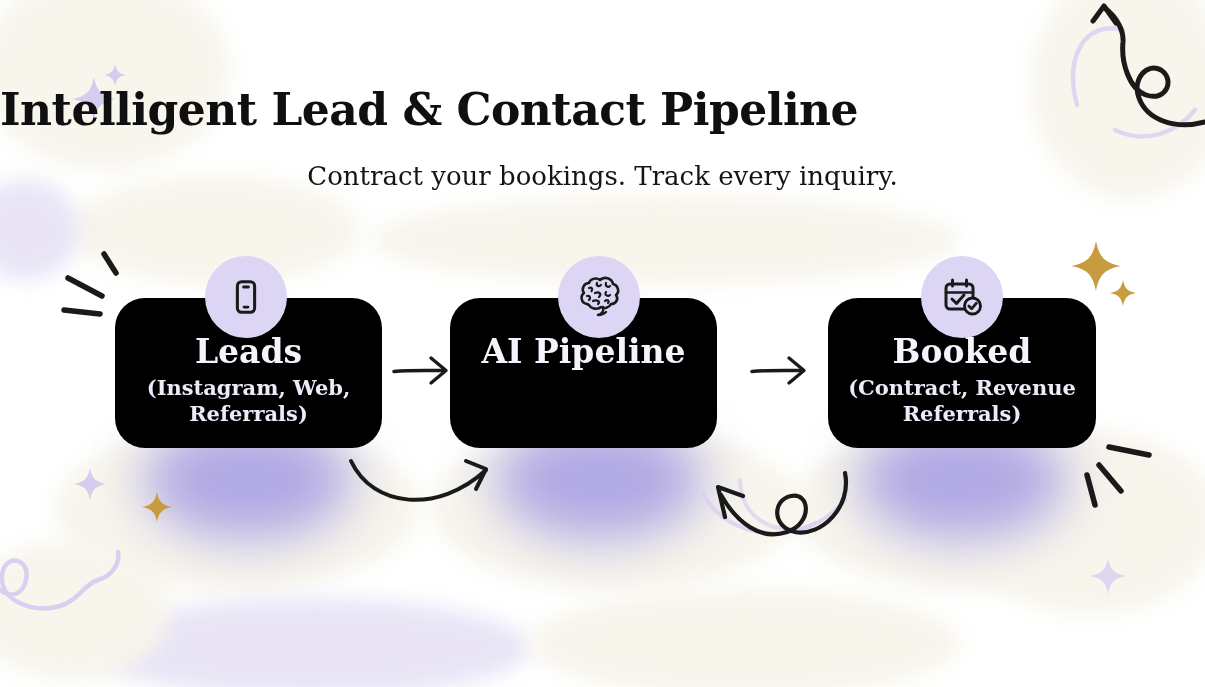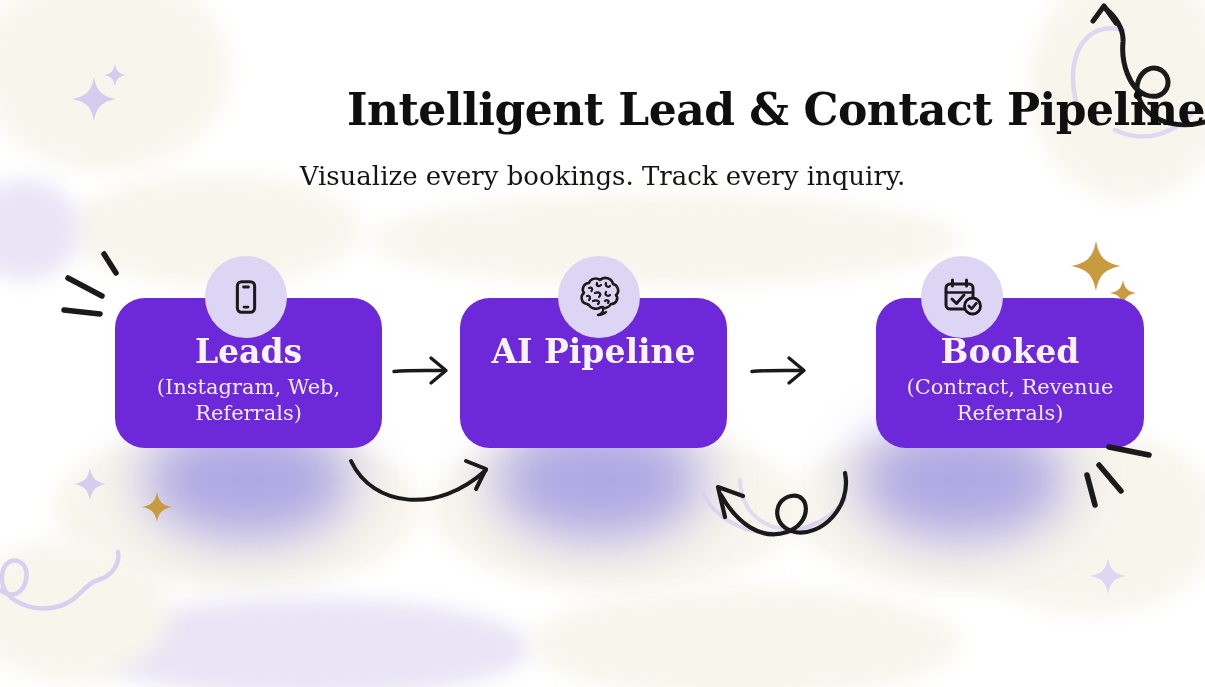--- a/index.html
+++ b/index.html
@@ -6,39 +6,39 @@
   .canvas{
     position:relative;width:1205px;height:687px;overflow:hidden;
     background:#ffffff;font-family:"DejaVu Serif","Liberation Serif",serif;color:#121212;
   }
   
   .blob{position:absolute;border-radius:50%;filter:blur(10px);z-index:0;}
   .blob.cream{background:#f7f5ec;}
   .blob.lav{background:#e9e5f6;}
   
   .title{
-    position:absolute;top:84px;left:0;width:100%;text-align:right;
+    position:absolute;top:84px;left:0;width:100%;text-align:left;
     font-size:44px;font-weight:700;letter-spacing:-0.5px;color:#0f0f0f;z-index:4;
   }
   .subtitle{
     position:absolute;top:161px;left:0;width:100%;text-align:center;
     font-size:26px;font-weight:400;color:#141414;z-index:4;
   }
   
   .card{
     position:absolute;top:298px;width:267px;height:150px;border-radius:30px;
-    background:#6d28d9;z-index:3;display:flex;flex-direction:column;align-items:center;
+    background:#000000;z-index:3;display:flex;flex-direction:column;align-items:center;
     text-align:center;padding-top:36px;box-sizing:border-box;
   }
   .card-glow{
     position:absolute;width:210px;height:120px;border-radius:50%;
     background:rgba(119,105,221,0.55);filter:blur(26px);z-index:1;
   }
   .card-title{font-size:33px;font-weight:600;color:#f6f3fc;line-height:1.1;}
-  .card-sub{font-size:21px;font-weight:400;color:#efeaf9;line-height:1.22;margin-top:5px;max-width:230px;}
+  .card-sub{font-size:21px;font-weight:700;color:#efeaf9;line-height:1.22;margin-top:5px;max-width:230px;}
   .icon-circle{
     position:absolute;top:256px;width:82px;height:82px;border-radius:50%;
     background:#dcd5f4;z-index:5;display:flex;align-items:center;justify-content:center;
   }
   .icon-circle svg{display:block;}
   
   .decor{position:absolute;z-index:2;}
   .ink{stroke:#1a1a1a;fill:none;stroke-linecap:round;stroke-linejoin:round;}
   .lavline{stroke:#d8d0f0;fill:none;stroke-linecap:round;stroke-linejoin:round;}
   .z4{z-index:4;}
@@ -55,61 +55,61 @@
   <div class="blob cream" style="left:370px;top:195px;width:590px;height:90px;"></div>
   <div class="blob cream" style="left:55px;top:425px;width:365px;height:165px;"></div>
   <div class="blob cream" style="left:430px;top:425px;width:370px;height:165px;"></div>
   <div class="blob cream" style="left:790px;top:425px;width:360px;height:165px;"></div>
   <div class="blob cream" style="left:960px;top:430px;width:260px;height:185px;"></div>
   <div class="blob lav" style="left:90px;top:598px;width:440px;height:100px;"></div>
   <div class="blob cream" style="left:-30px;top:540px;width:200px;height:140px;"></div>
   <div class="blob cream" style="left:530px;top:588px;width:430px;height:110px;"></div>
 
   <div class="title">Intelligent Lead &amp; Contact Pipeline</div>
-  <div class="subtitle">Visualize every bookings. Track every inquiry.</div>
+  <div class="subtitle">Contract your bookings. Track every inquiry.</div>
 
   <div class="card-glow" style="left:143px;top:420px;"></div>
   <div class="card-glow" style="left:494px;top:420px;"></div>
   <div class="card-glow" style="left:857px;top:420px;"></div>
 
   <div class="card" style="left:115px;">
     <div class="card-title">Leads</div>
     <div class="card-sub">(Instagram, Web, Referrals)</div>
   </div>
   <div class="icon-circle" style="left:205px;">
     <span>
       <svg width="46" height="46" viewBox="0 0 48 48">
         <rect class="ink" x="15" y="8" width="18" height="32" rx="4.5" stroke-width="3.2"></rect>
         <path class="ink" d="M21.5 13.5 L26.5 13.5" stroke-width="3"></path>
         <path class="ink" d="M22 34.5 L26 34.5" stroke-width="3"></path>
       </svg>
     </span>
   </div>
 
-  <div class="card" style="left:460px;">
+  <div class="card" style="left:450px;">
     <div class="card-title">AI Pipeline</div>
   </div>
   <div class="icon-circle" style="left:558px;">
     <span>
       <svg width="48" height="48" viewBox="0 0 48 48">
         <path class="ink" stroke-width="2.6" d="M12 31 C 6 30 5 23 9 20 C 6 16 9 10 14 10 C 15 6 21 4 25 7 C 29 3 37 5 38 11 C 43 12 45 19 41 22 C 44 26 41 31 36 31 C 34 35 29 36 26 34 C 23 37 16 36 14 32 Z"></path>
         <path class="ink" stroke-width="2.4" d="M28 34 C 29 38 27 41 23 42 C 26 42 29 41 31 39"></path>
         <path class="ink" stroke-width="2.2" d="M14 15 C 17 14 18 16 16.5 18"></path>
         <path class="ink" stroke-width="2.2" d="M22 10 C 21 13 24 14 26 12"></path>
         <path class="ink" stroke-width="2.2" d="M31 10 C 30 13 33 15 35 13"></path>
         <path class="ink" stroke-width="2.2" d="M12 23 C 15 22 16 25 14 27"></path>
         <path class="ink" stroke-width="2.2" d="M20 20 C 24 18 27 21 24 24"></path>
         <path class="ink" stroke-width="2.2" d="M31 19 C 29 22 33 24 35 22"></path>
         <path class="ink" stroke-width="2.2" d="M18 28 C 22 26 26 29 23 31"></path>
         <path class="ink" stroke-width="2.2" d="M30 28 C 32 26 35 28 33 30"></path>
       </svg>
     </span>
   </div>
 
-  <div class="card" style="left:828px;width:268px;margin-left:48px;">
+  <div class="card" style="left:828px;width:268px;">
     <div class="card-title">Booked</div>
     <div class="card-sub">(Contract, Revenue Referrals)</div>
   </div>
   <div class="icon-circle" style="left:921px;">
     <span>
       <svg width="48" height="48" viewBox="0 0 48 48">
         <rect class="ink" x="8" y="11" width="27" height="25" rx="4" stroke-width="3"></rect>
         <path class="ink" d="M8 19.5 L35 19.5" stroke-width="2.4"></path>
         <path class="ink" d="M14.5 7 L14.5 13" stroke-width="3"></path>
         <path class="ink" d="M28.5 7 L28.5 13" stroke-width="3"></path>

